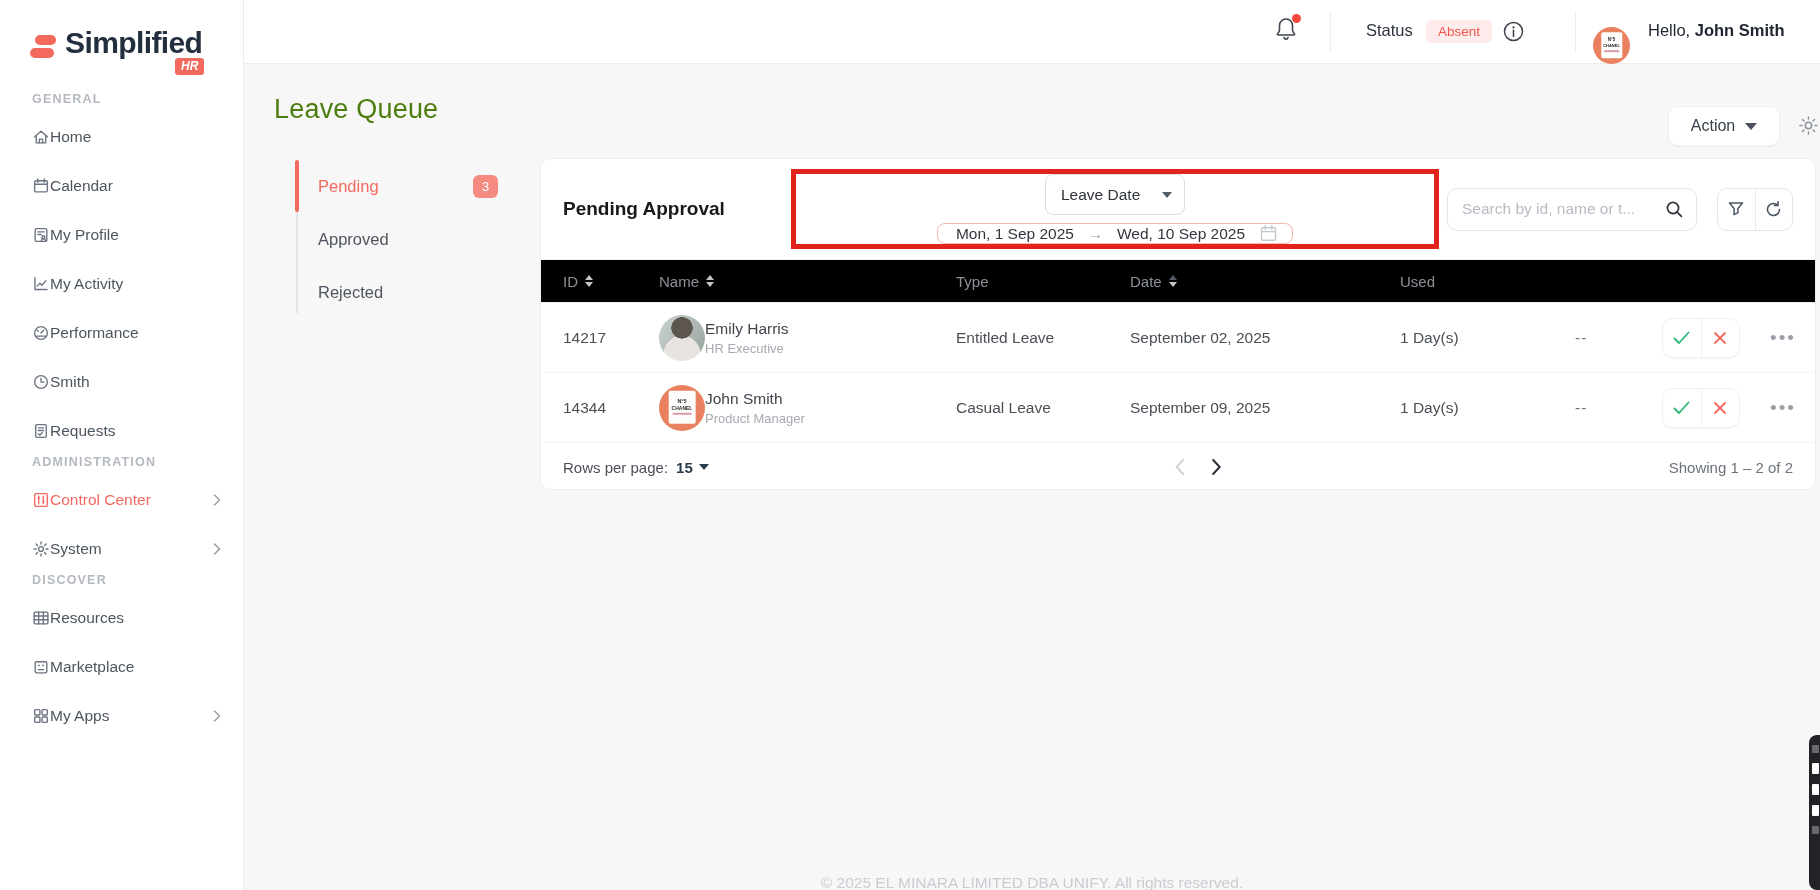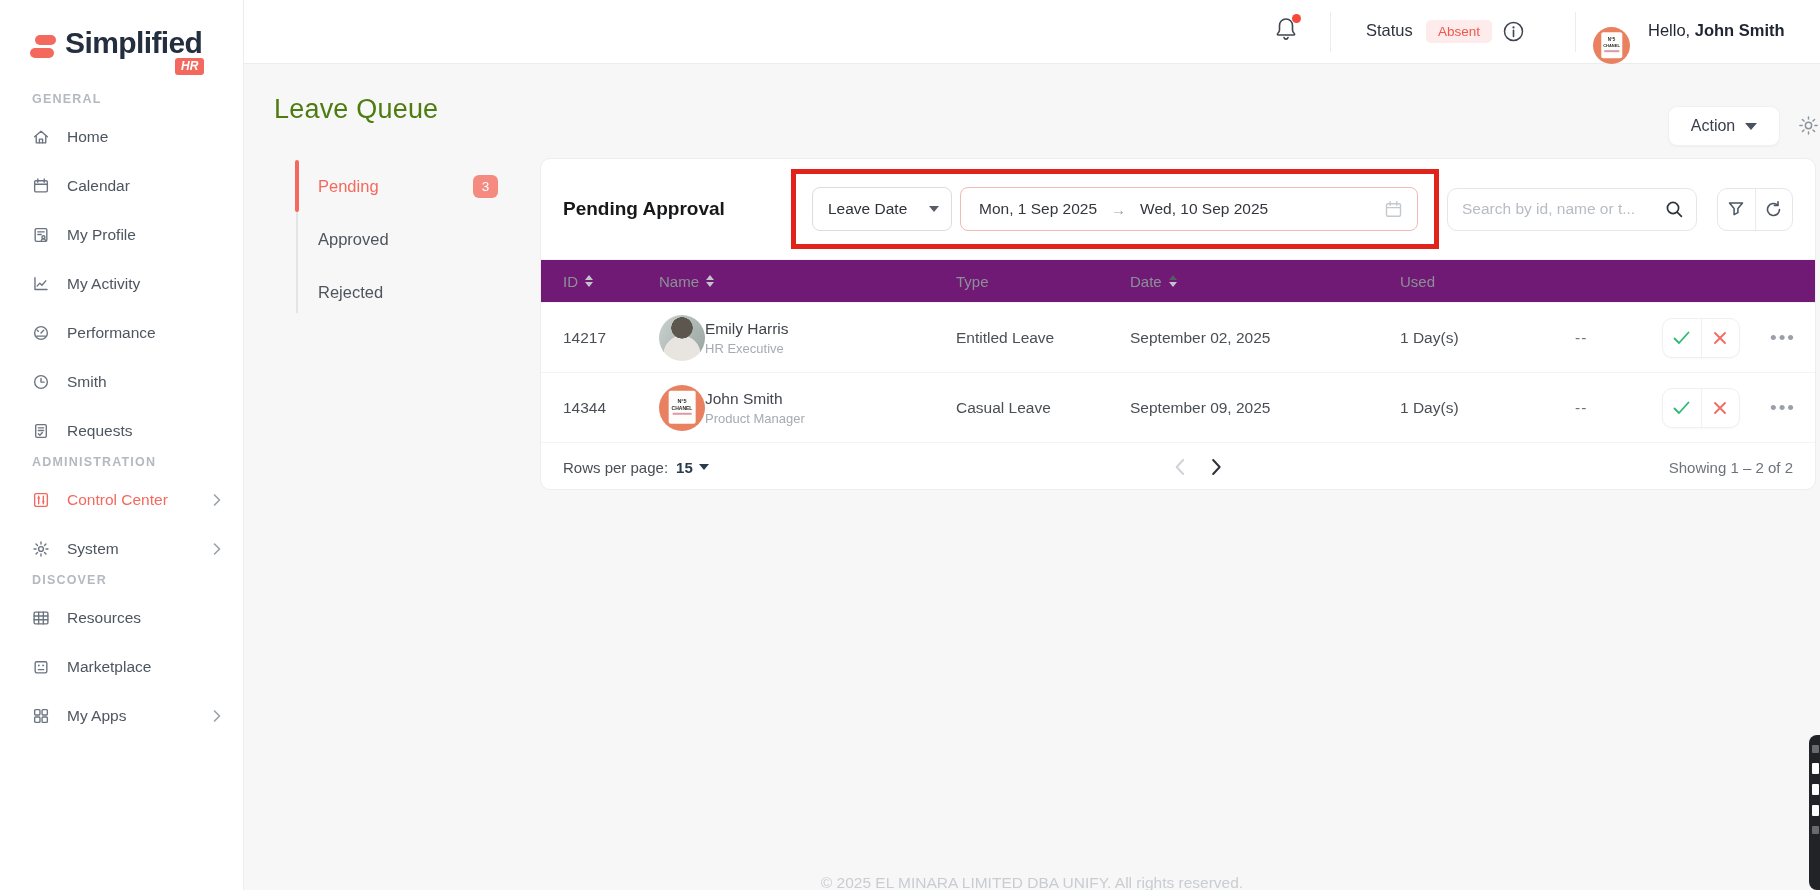--- a/index.html
+++ b/index.html
@@ -10,21 +10,21 @@
   
   .sidebar { position:absolute; left:0; top:0; width:244px; height:890px; background:#fff; border-right:1px solid #ececee; z-index:5; padding:16px 0 0 0; }
   .logo { display:flex; align-items:flex-start; gap:9px; padding:10px 0 0 30px; height:76px; }
   .logo-mark { display:flex; flex-direction:column; gap:3px; margin-top:9px; }
   .logo-mark span { display:block; width:24px; height:10px; border-radius:6px; background:#f4695e; }
   .logo-mark span:first-child { margin-left:5px; width:21px; }
   .logo-text-wrap { position:relative; }
   .logo-text { font-size:30px; font-weight:800; letter-spacing:-0.6px; color:#232e3f; }
   .hr-badge { position:absolute; right:-2px; top:32px; background:#f4695e; color:#fff; font-size:12px; font-weight:700; font-style:italic; padding:1px 6px 2px; border-radius:3px; }
   .section-label { font-size:12.5px; letter-spacing:1.2px; color:#b4b9c0; font-weight:700; padding:0 0 0 32px; margin-bottom:6px; }
-  .nav-item { display:flex; align-items:center; height:49px; padding:0 22px 0 32px; gap:17px; font-size:15.5px; color:#4d5560; cursor:pointer; }
+  .nav-item { display:flex; align-items:center; height:49px; padding:0 22px 0 32px; gap:0; font-size:15.5px; color:#4d5560; cursor:pointer; }
   .nav-item .nico { color:#6b7480; flex:none; }
   .nav-item .chev { margin-left:auto; color:#9aa0a8; }
   .nav-item.active, .nav-item.active .nico { color:#f4695e; }
 
   
   .topbar { position:absolute; left:244px; right:0; top:0; height:64px; background:#fff; border-bottom:1px solid #ededef; display:flex; align-items:center; z-index:4; }
   .bell-wrap { position:absolute; left:1030px; top:16px; width:26px; height:30px; color:#3f4650; cursor:pointer; }
   .bell-dot { position:absolute; right:-1px; top:-2px; width:9px; height:9px; border-radius:50%; background:#f4493c; }
   .tb-div { position:absolute; top:12px; width:1px; height:40px; background:#ececee; }
   .status-label { position:absolute; left:1122px; top:21px; font-size:16.5px; color:#2d3440; }
@@ -58,37 +58,37 @@
   .tabs-rail { position:absolute; left:0; top:2px; bottom:6px; width:2px; background:#e4e4e6; }
   .tabs-rail-active { position:absolute; left:-1px; top:0px; width:4px; height:52px; background:#f4695e; border-radius:2px; }
   .tab { position:relative; display:flex; align-items:center; height:53px; padding-left:22px; font-size:16.5px; color:#4f555e; cursor:pointer; }
   .tab.active { color:#f4695e; }
   .tab .count { margin-left:auto; margin-right:28px; background:#f48a80; color:#fff; font-size:13.5px; min-width:25px; height:23px; border-radius:6px; display:flex; align-items:center; justify-content:center; }
 
   
   .panel { position:absolute; left:296px; top:94px; width:1276px; height:332px; background:#fff; border:1px solid #ededef; border-radius:10px; }
   .filter-bar { position:relative; height:100px; display:flex; align-items:center; padding:0 22px; }
   .panel-title { font-size:19px; font-weight:700; color:#17181a; width:228px; }
-  .red-box { border:5px solid #e0241b; height:80px; display:flex; align-items:center; gap:8px; padding:0 16px; width:648px; }
+  .red-box { border:5px solid #e0241b; height:80px; display:flex; align-items:center; gap:8px; padding:0 16px; width:648px;flex-direction:column; }
   .field-select { width:140px; height:44px; background:#fff; border:1px solid #d9dde2; border-radius:8px; display:flex; align-items:center; padding:0 12px 0 15px; font-size:15.5px; color:#2e333a; cursor:pointer; }
   .field-select .caret { margin-left:auto; width:0; height:0; border-left:5.5px solid transparent; border-right:5.5px solid transparent; border-top:6.5px solid #555d66; }
   .date-range { flex:1; height:44px; background:#fff; border:1.5px solid #f3b9b2; border-radius:8px; display:flex; align-items:center; padding:0 14px 0 18px; font-size:15.5px; color:#33373d; gap:14px; cursor:text; }
   .date-range .arrow { color:#9aa0a8; font-size:15px; }
   .date-range .cal { margin-left:auto; color:#c3c8ce; }
   .searchbox { margin-left:auto; width:250px; height:43px; border:1px solid #e3e6ea; border-radius:10px; background:#fff; display:flex; align-items:center; padding:0 12px 0 14px; gap:8px; }
   .searchbox input { border:none; outline:none; flex:1; font-size:15.5px; color:#333; font-family:"Liberation Sans",sans-serif; background:transparent; min-width:0; }
   .searchbox input::placeholder { color:#b7bcc3; }
   .searchbox .sic { color:#2e333a; flex:none; cursor:pointer; }
   .icon-group { margin-left:20px; width:76px; height:43px; border:1px solid #e3e6ea; border-radius:10px; background:#fff; display:flex; align-items:center; }
   .icon-group .half { flex:1; height:100%; display:flex; align-items:center; justify-content:center; color:#4a5560; cursor:pointer; }
   .icon-group .half + .half { border-left:1px solid #e9ebee; }
 
   
   .thead, .trow { display:grid; grid-template-columns:96px 297px 174px 270px 175px 87px 108px 1fr; align-items:center; padding:0 0 0 22px; }
-  .thead { height:44px; background:#701a75; border-top:1px solid #f1f2f4; border-bottom:1px solid #f1f2f4; font-size:15px; color:#8b9096; }
+  .thead { height:44px; background:#000000; border-top:1px solid #f1f2f4; border-bottom:1px solid #f1f2f4; font-size:15px; color:#8b9096; }
   .th { display:flex; align-items:center; gap:7px; }
   .sort { display:flex; flex-direction:column; gap:2px; cursor:pointer; }
   .sort b { width:0; height:0; border-left:4.5px solid transparent; border-right:4.5px solid transparent; }
   .sort .up { border-bottom:5px solid #c2c6cb; }
   .sort .dn { border-top:5px solid #c2c6cb; }
   .sort.asc .up { border-bottom-color:#555b63; }
   .trow { height:70px; border-bottom:1px solid #f3f4f6; font-size:15.5px; color:#4a4f55; background:#fff; }
   .name-cell { display:flex; align-items:center; }
   .nm { font-size:15.5px; color:#40454c; }
   .role { font-size:13px; color:#a6abb1; margin-top:3px; }

